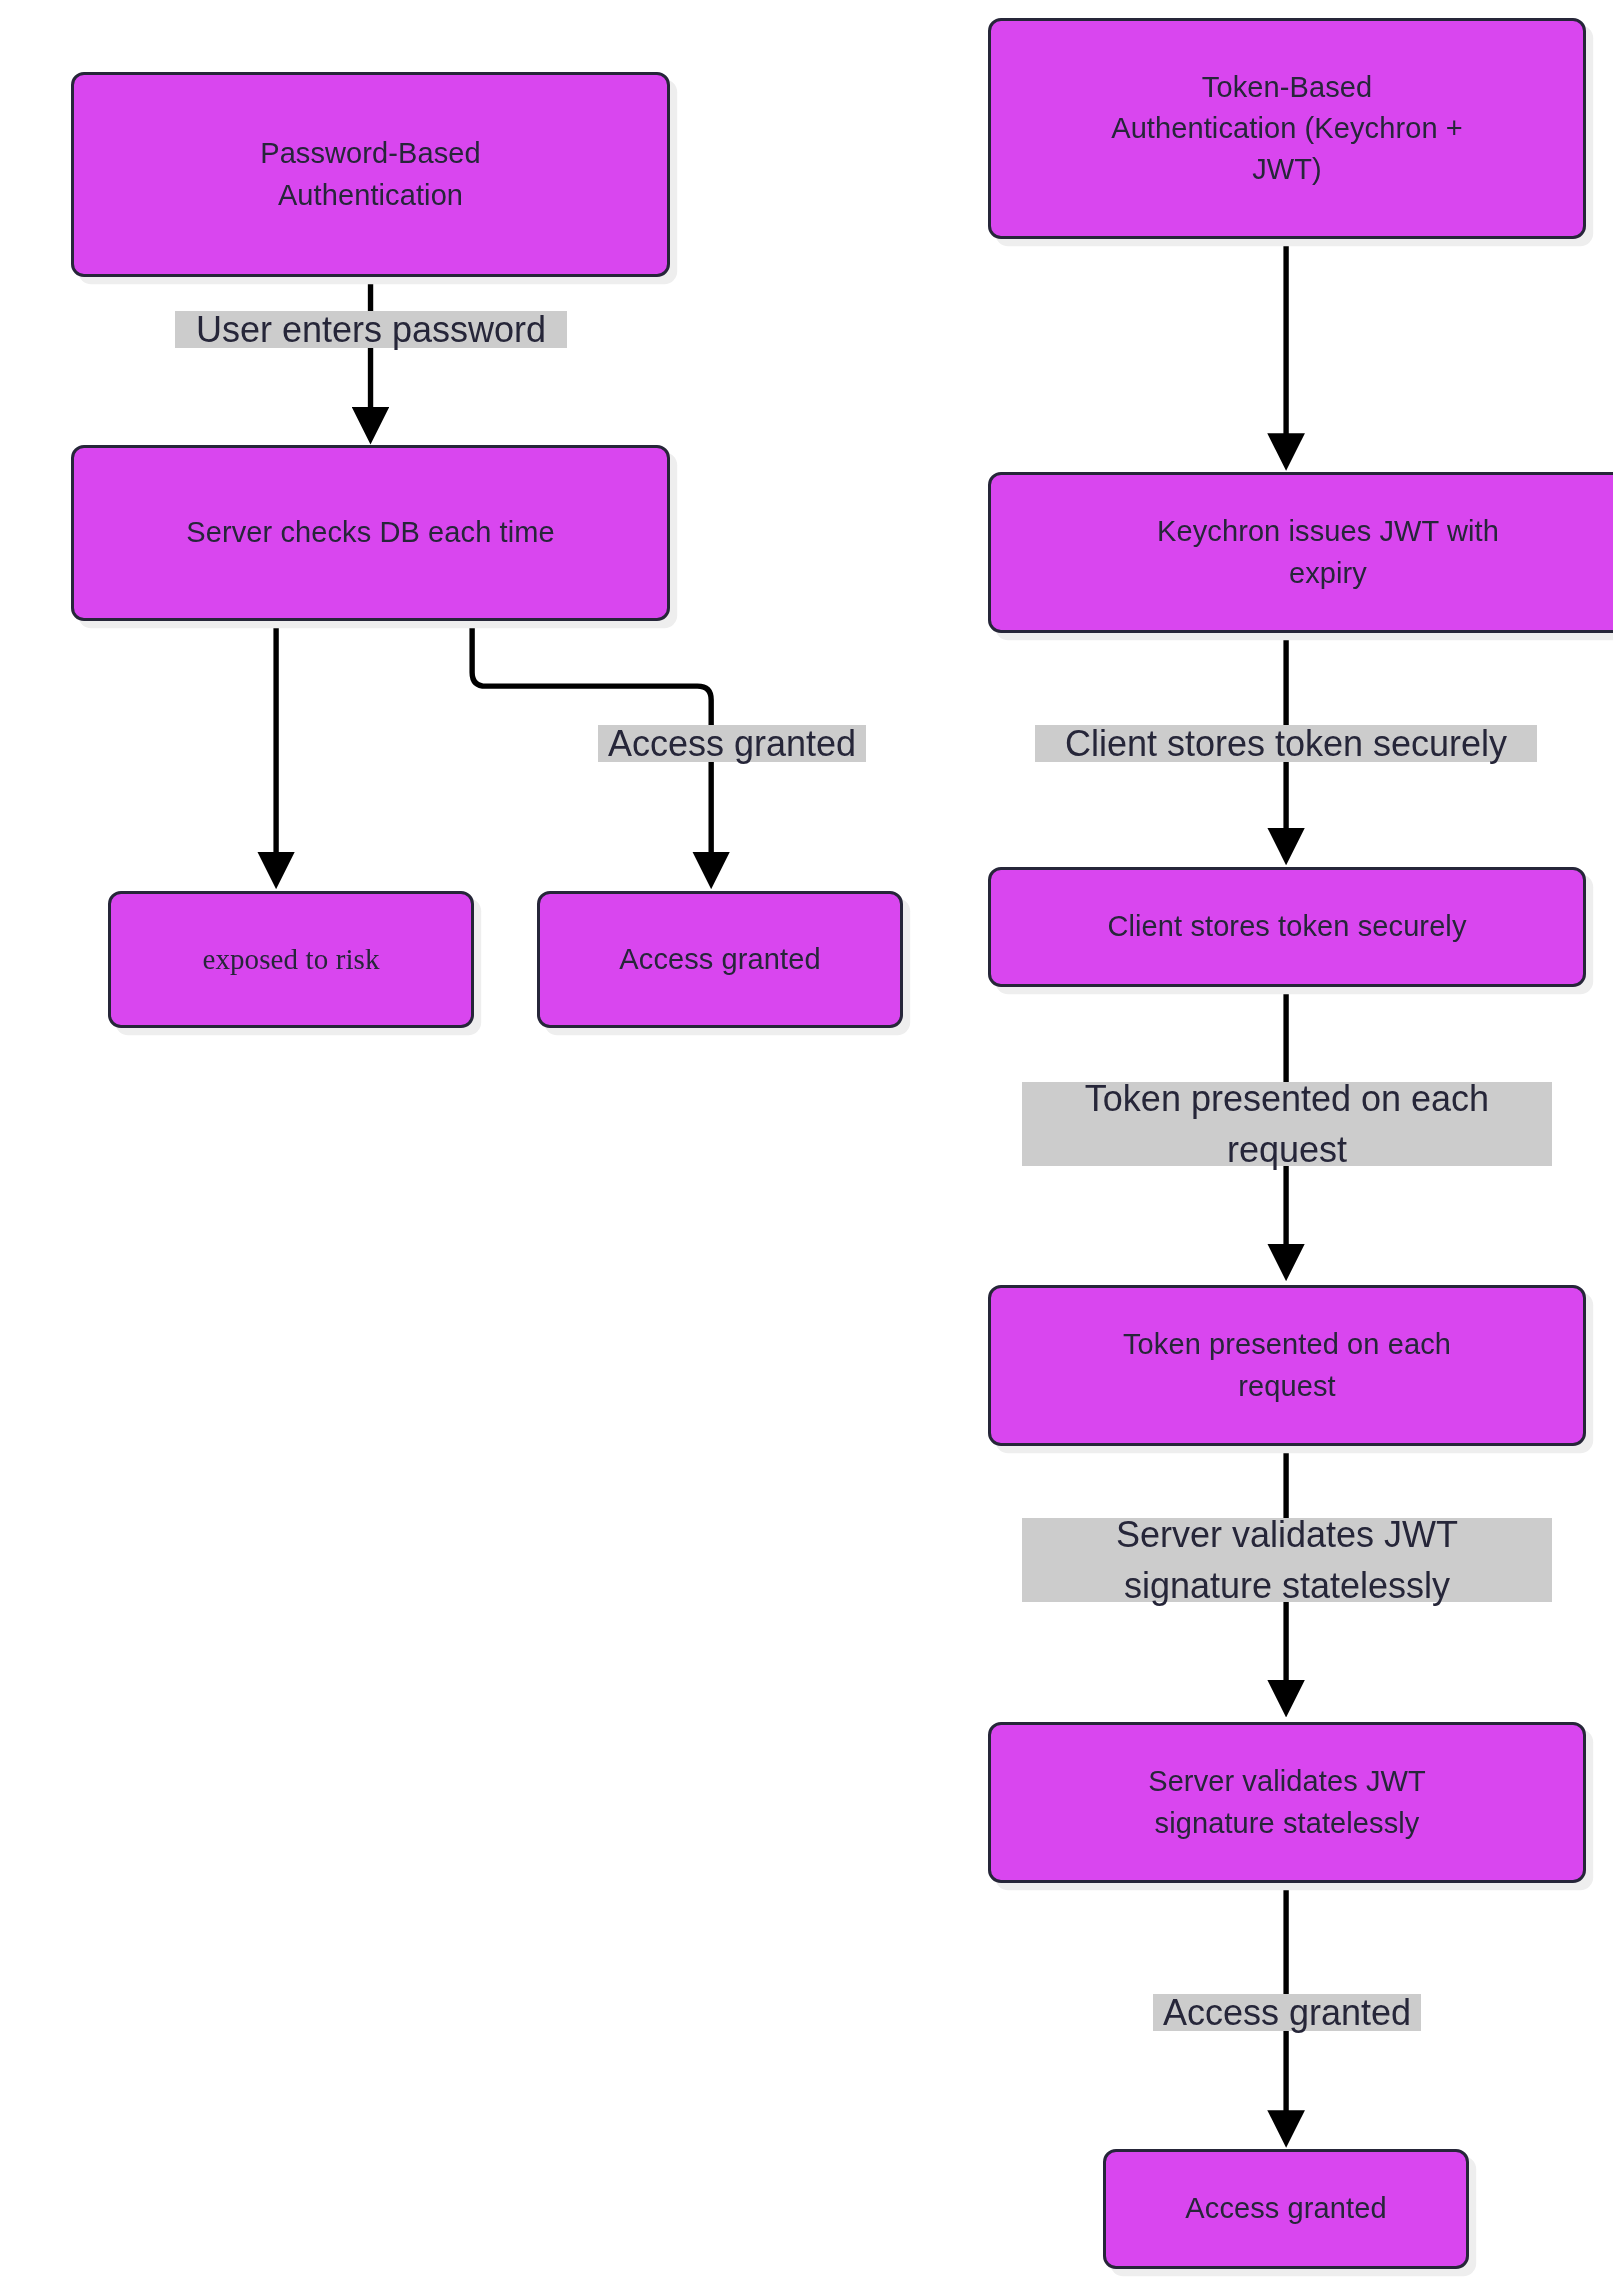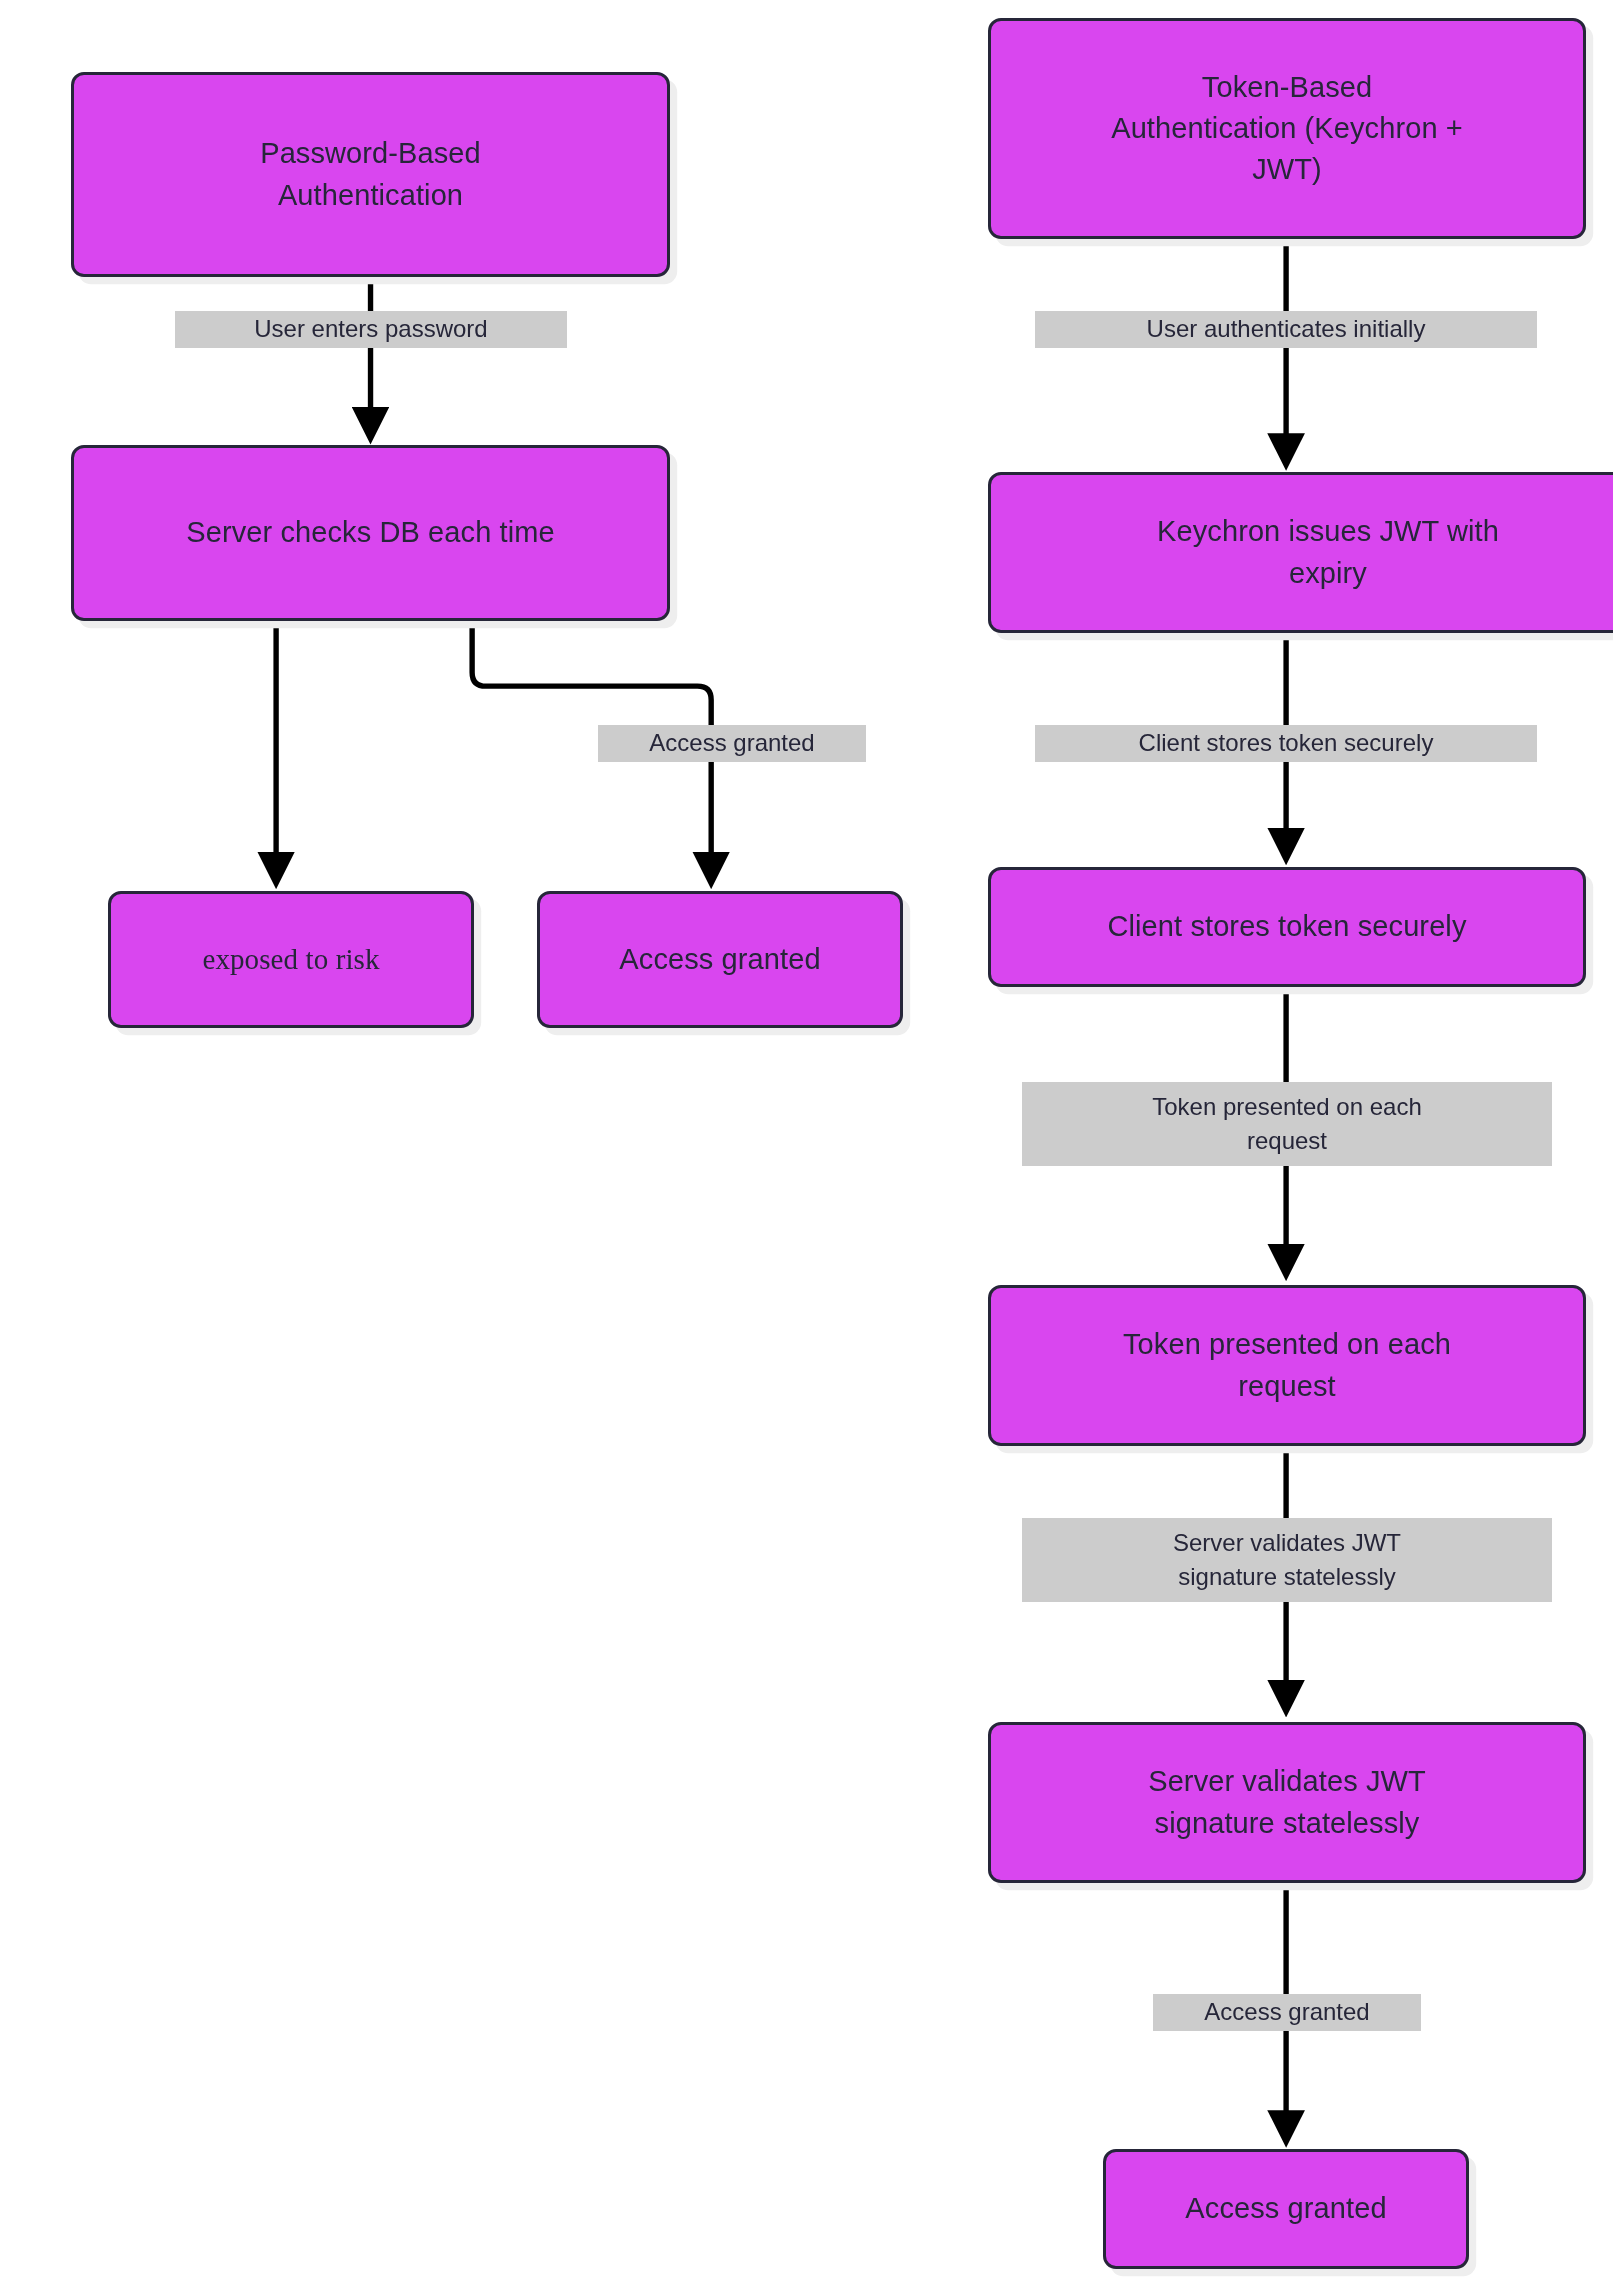--- a/index.html
+++ b/index.html
@@ -27,21 +27,21 @@
     letter-spacing:0.1px;
     box-shadow:7.2px 7.2px 0 0 #eeeeee;
     padding:0 15.5px;
   }
   .node span{display:block;}
 
   .edge-label{
     position:absolute;
     background:#cccccc;
     color:#262639;
-    font-size:24px;
+    font-size:36px;
     line-height:1.42;
     text-align:center;
     padding:2.4px 6px;
     box-sizing:border-box;
     white-space:pre-line;
     display:flex;align-items:center;justify-content:center;
   }
 </style>
 </head>
 <body>
@@ -91,23 +91,20 @@
   <div class="node" style="left:537px;top:891px;width:366px;height:137px;">
     <span style="white-space: pre-line;">Access granted</span>
   </div>
 
   <div class="node" style="left:988px;top:18px;width:598px;height:221px;">
     <span style="white-space: pre-line;">Token-Based
 Authentication (Keychron +
 JWT)</span>
   </div>
 
-  <div class="edge-label" style="left:1035px;top:311px;width:502px;height:37px;">
-    <span style="white-space: pre-line;">User authenticates initially</span>
-  </div>
 
   <div class="node" style="left:988px;top:472px;width:680px;height:161px;">
     <span style="white-space: pre-line;">Keychron issues JWT with
 expiry</span>
   </div>
 
   <div class="edge-label" style="left:1035px;top:725px;width:502px;height:37px;">
     <span style="white-space: pre-line;">Client stores token securely</span>
   </div>
 

